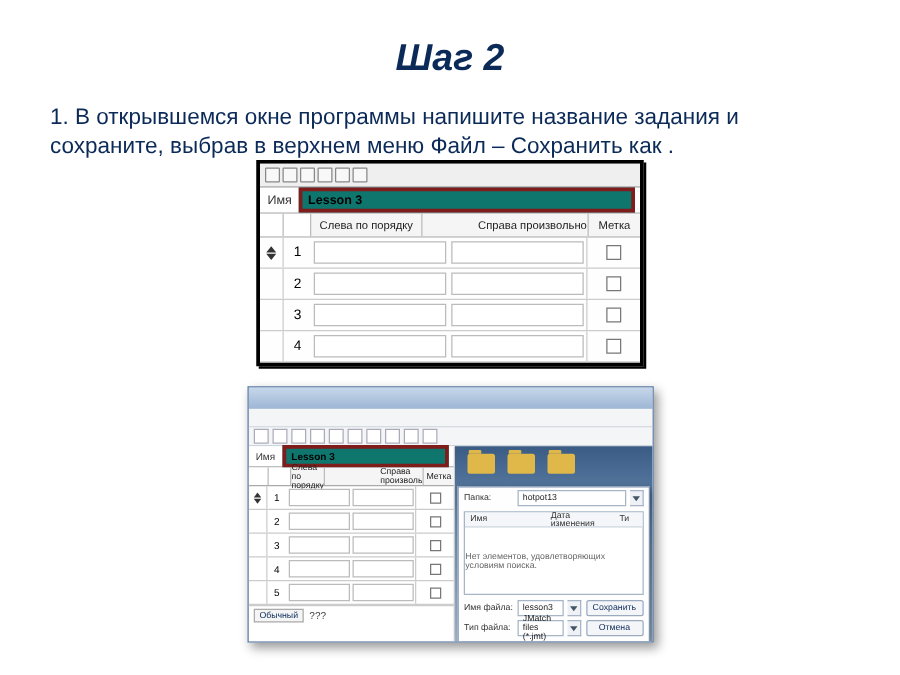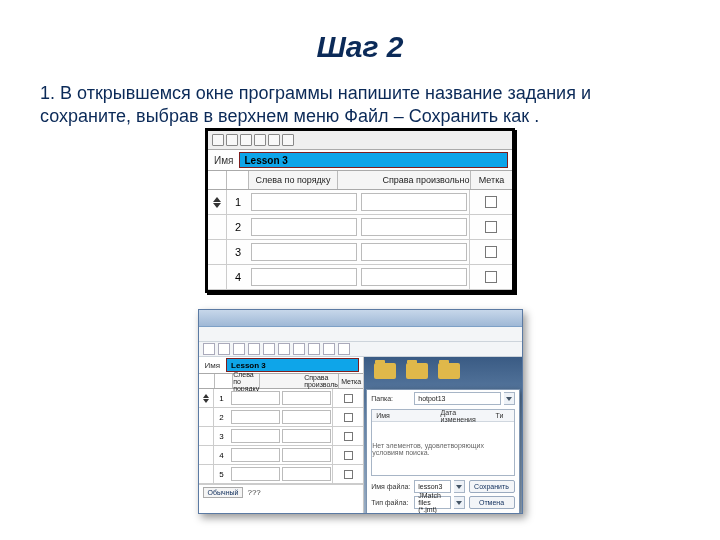--- a/index.html
+++ b/index.html
@@ -77,23 +77,23 @@
     border-bottom: 1px solid #aaa;
   }
   .lw-label {
     font: 10px Arial;
     color: #333;
     padding: 0 6px;
   }
   .lw-titlefield {
     flex: 1;
     height: 14px;
-    border: 1px solid #7f1d1d;
+    border: 3px solid #7f1d1d;
     margin-right: 4px;
-    background: #0ea5e9;
+    background: #0f766e;
     font: bold 10px Arial;
     color: #000;
     display: flex;
     align-items: center;
     padding-left: 4px;
   }
   .lw-colhead {
     display: flex;
     height: 18px;
     border-bottom: 1px solid #aaa;

